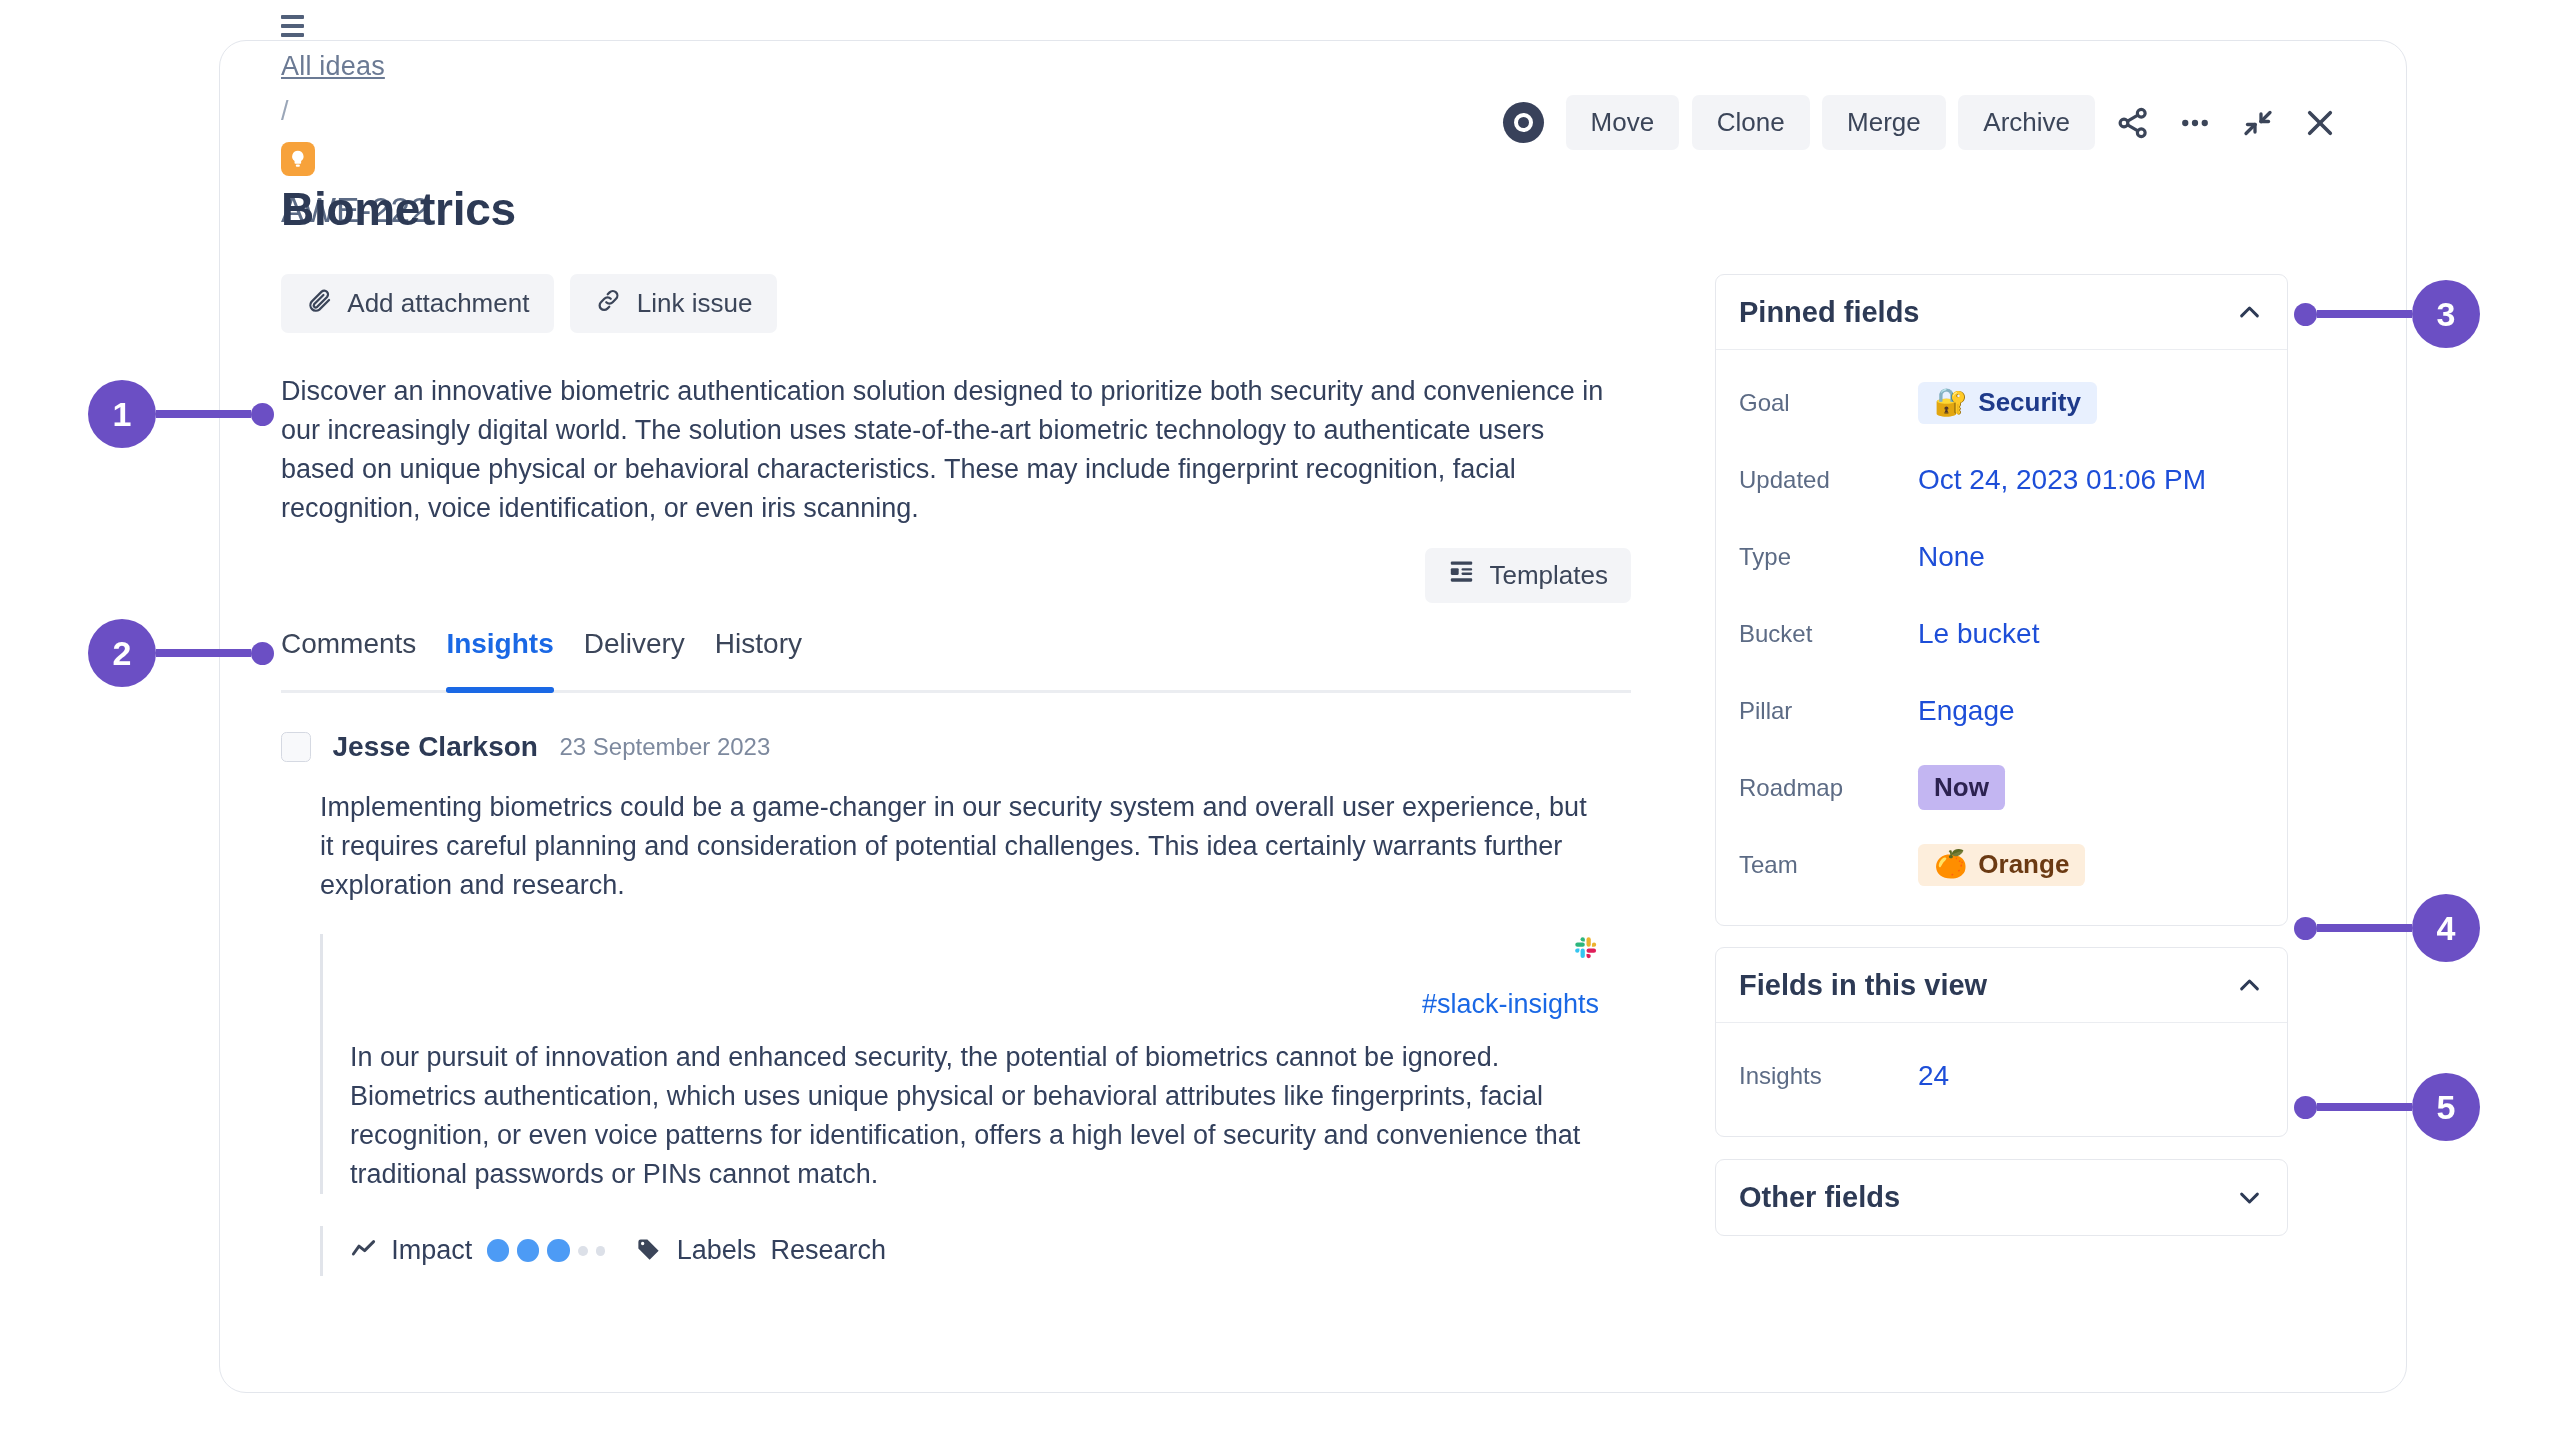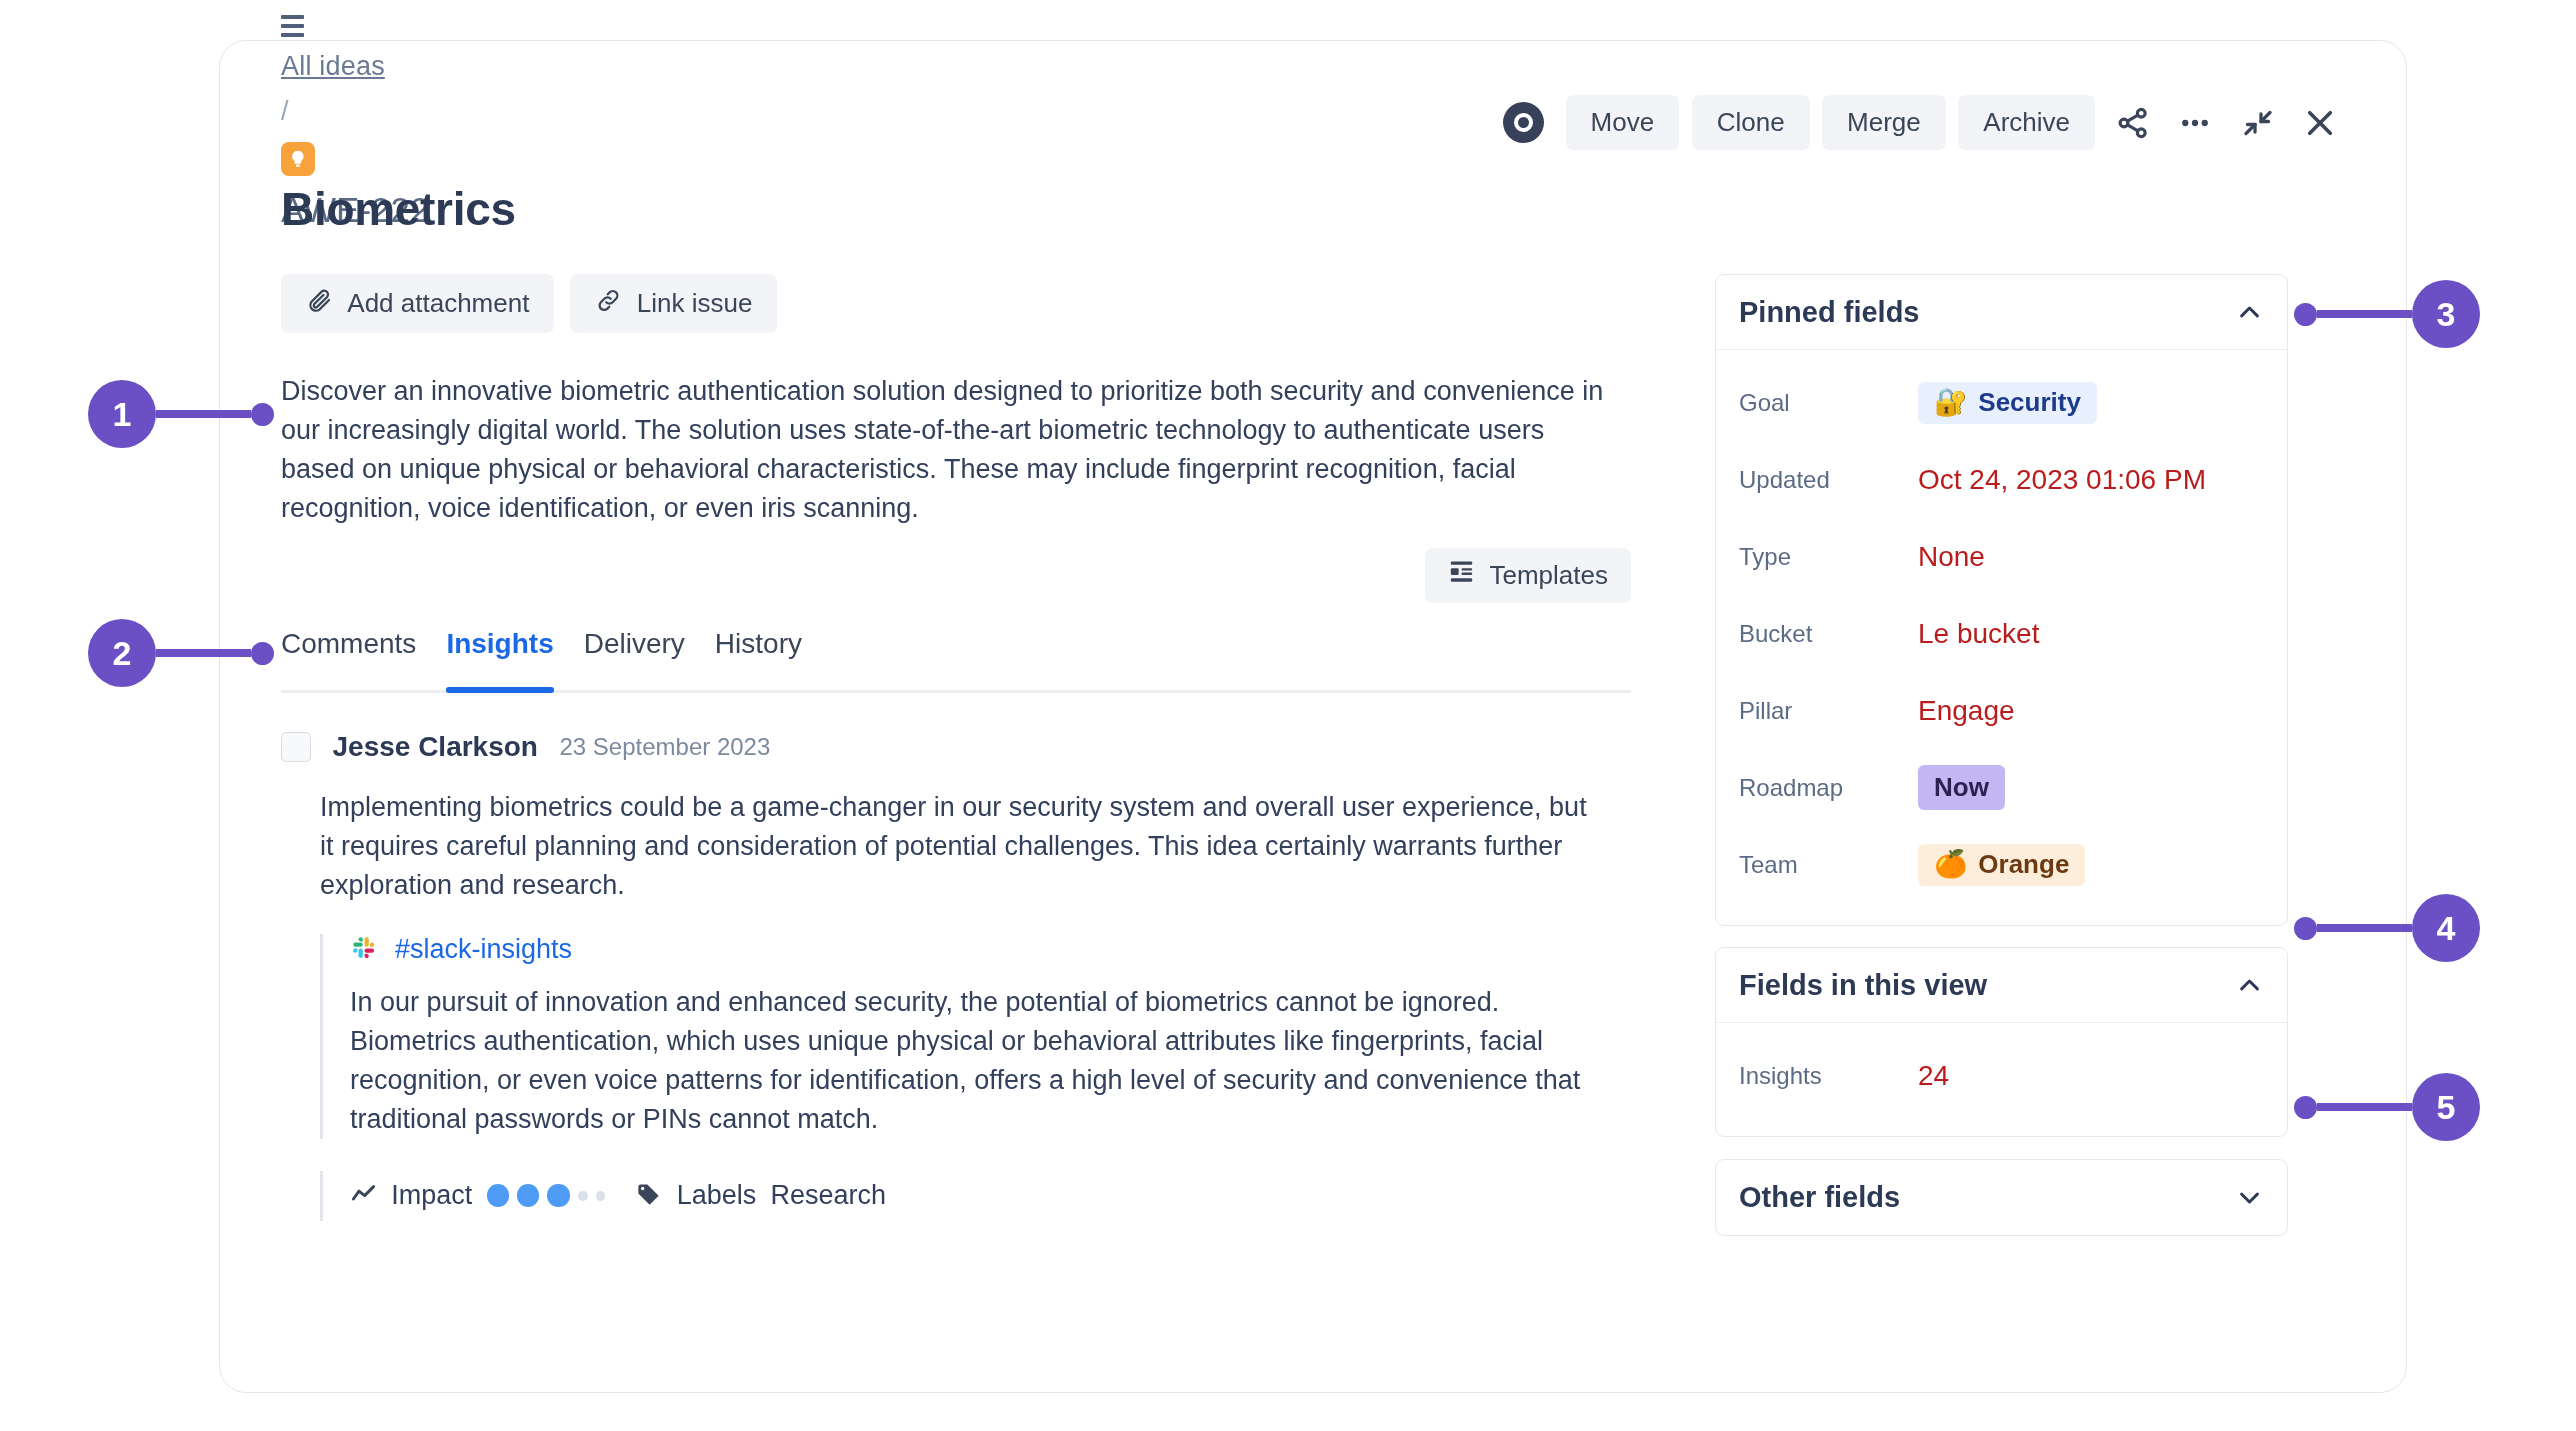--- a/index.html
+++ b/index.html
@@ -114,21 +114,21 @@
 
   .insight-body {
     margin-top: 25px; margin-left: 39px;
     font-size: 27px; line-height: 39px; color: #33405C; width: 1270px;
   }
 
   .quote {
     margin-top: 29px; margin-left: 39px; padding-left: 27px;
     border-left: 3.6px solid #E1E4EA; width: 1279px;
   }
-  .slack-row { display: flex; align-items: center; gap: 18px; }
+  .slack-row { display: flex; align-items: flex-end; gap: 25px; flex-direction: column; }
   .slack-channel { font-size: 27px; color: #1A68E5; text-decoration: none; }
   .quote-body { margin-top: 18px; font-size: 27px; line-height: 39px; color: #33405C; }
 
   .meta-row {
     margin-top: 32px; margin-left: 39px; padding-left: 27px;
     border-left: 3.6px solid #E1E4EA; display: flex; align-items: center; gap: 30px;
     height: 50px;
   }
   .meta-group { display: flex; align-items: center; gap: 14.3px; }
   .meta-label { font-size: 27px; color: #33405C; }
@@ -144,21 +144,21 @@
     height: 75px; display: flex; align-items: center; justify-content: space-between;
     padding: 0 23px; cursor: pointer;
   }
   .panel-head.bordered { border-bottom: 1.8px solid #EBEDF1; }
   .panel-title { font-size: 29px; font-weight: 700; color: #2D3A55; }
   .chev { width: 30px; height: 30px; display: flex; align-items: center; justify-content: center; }
   .panel-body { padding: 14.3px 23px 21.5px 23px; }
 
   .frow { display: flex; align-items: center; min-height: 77px; }
   .fname { width: 179px; font-size: 24px; color: #5C6B85; flex: none; }
-  .fval { font-size: 28px; color: #b91c1c; }
+  .fval { font-size: 28px; color: #1d4ed8; }
   .chip {
     display: inline-flex; align-items: center; gap: 10.7px;
     padding: 5.4px 16px; border-radius: 6.3px; font-size: 26px; font-weight: 700;
   }
   .chip-goal { background: #E8F0FE; color: #1E3A8A; }
   .chip-now { background: #C3B6F2; color: #2C2251; padding: 7.2px 16px; }
   .chip-team { background: #FDEEDC; color: #6B3A13; }
   .emoji { font-size: 27px; line-height: 1; }
 
   

